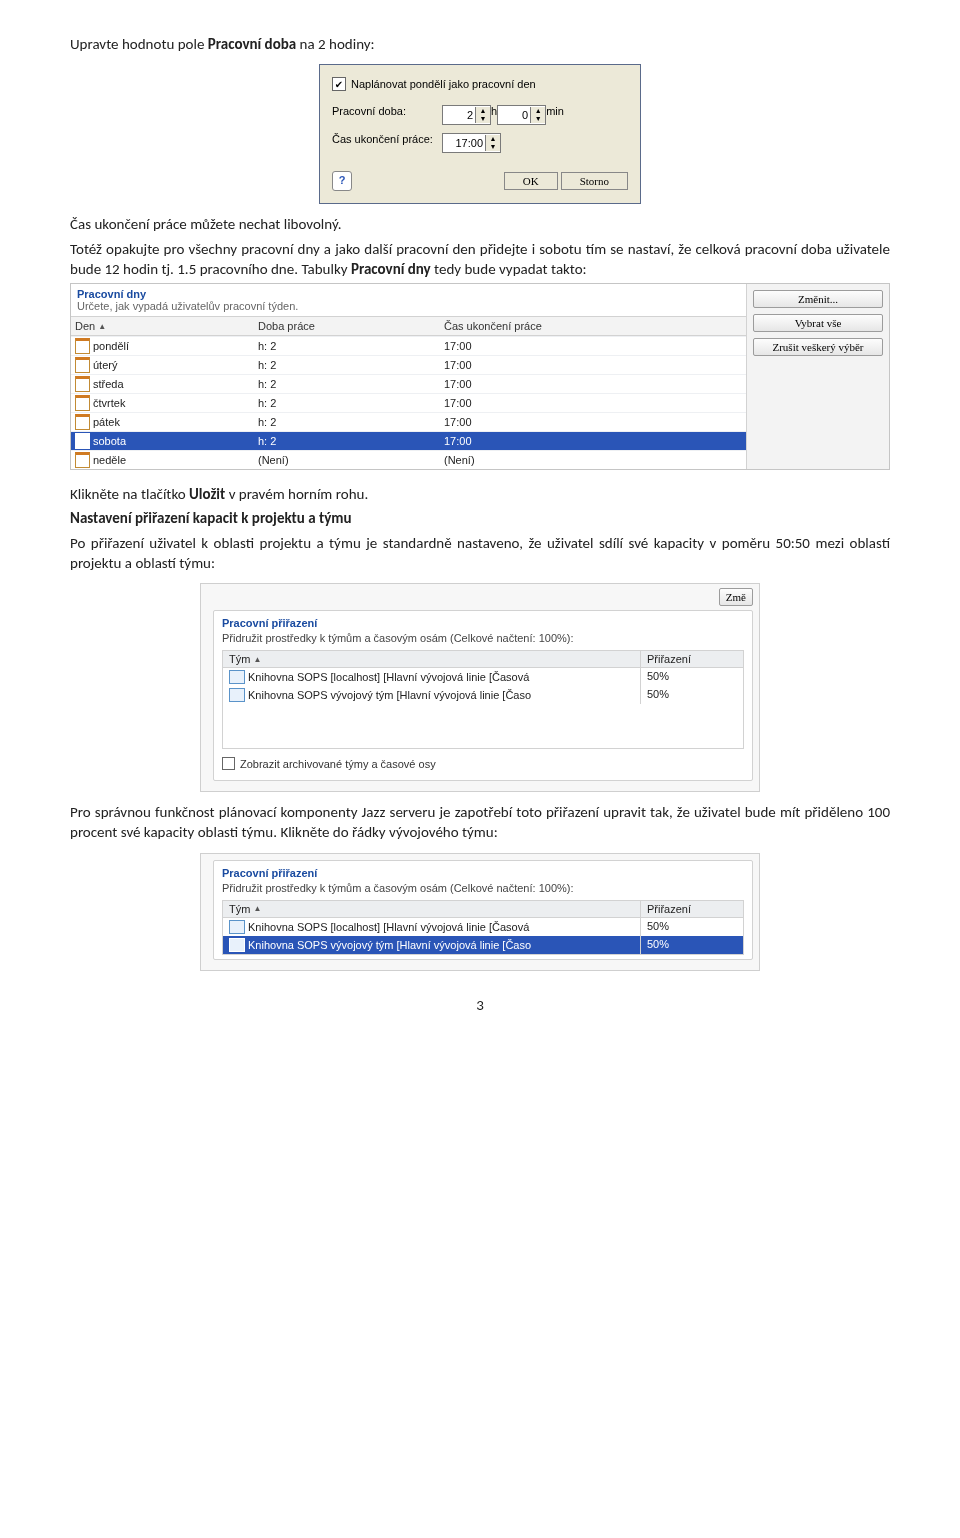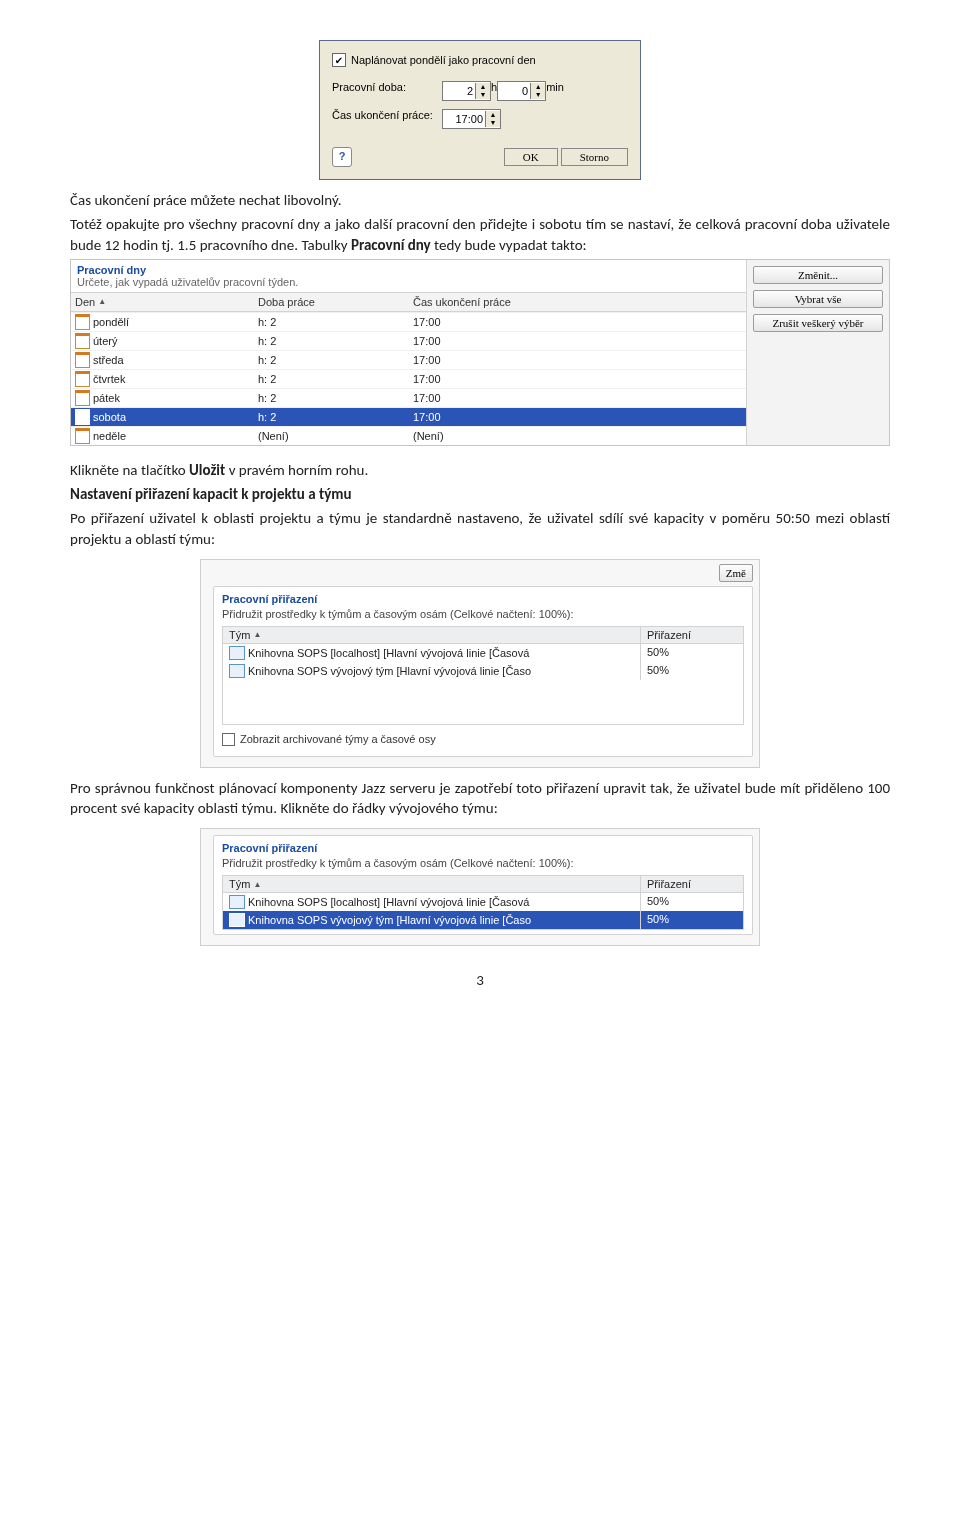--- a/index.html
+++ b/index.html
@@ -70,21 +70,21 @@
     display:flex;
   }
   .tbl-main{flex:1}
   .tbl-title{color:#1a4ba0;font-weight:bold;padding:4px 6px 0 6px}
   .tbl-desc{color:#666;padding:0 6px 4px 6px}
   .tbl-head,.tbl-row{
     display:flex;align-items:center;height:18px;padding:0 4px;border-top:1px solid #eef0f3;
   }
   .tbl-head{background:#f3f3f3;border:1px solid #d2d2d2;border-left:0;border-right:0;color:#333}
   .col-den{width:183px;display:flex;align-items:center;gap:3px}
-  .col-doba{width:155px}
+  .col-doba{width:186px}
   .col-cas{flex:1}
   .sort{font-size:8px;color:#555}
   .cal-ico{
     width:13px;height:12px;background:linear-gradient(#fff 40%,#fff 40%);
     border:1px solid #c28b34;border-top:3px solid #d07a22;display:inline-block
   }
   .tbl-row.sel{background:#2a55b7;color:#fff}
   .tbl-row.sel .cal-ico{border-color:#fff;border-top-color:#fff}
   .tbl-side{width:130px;background:#f3f3f3;border-left:1px solid #d2d2d2;padding:6px;display:flex;flex-direction:column;gap:6px}
   .tbl-side button{
@@ -119,20 +119,23 @@
   .inner-row.sel .team-ico{border-color:#fff}
   .inner-body{min-height:80px;background:#fff}
   .arch{display:flex;align-items:center;gap:5px;margin-top:8px;color:#333}
   .arch .box{width:11px;height:11px;border:1px solid #666;background:#fff}
 </style>
 </head>
 <body>
 
 <div class="page">
 
+  <p class="doc-text">
+    <span>Upravte hodnotu pole </span><span class="bold">Pracovní doba</span><span> na 2 hodiny:</span>
+  </p>
 
   <div class="center-img">
     <div class="win">
       <div class="win-body">
         <div class="chk">
           <span class="box">✔</span>
           <span>Naplánovat pondělí jako pracovní den</span>
         </div>
         <div class="field-row">
           <span class="field-label">Pracovní doba:</span>

